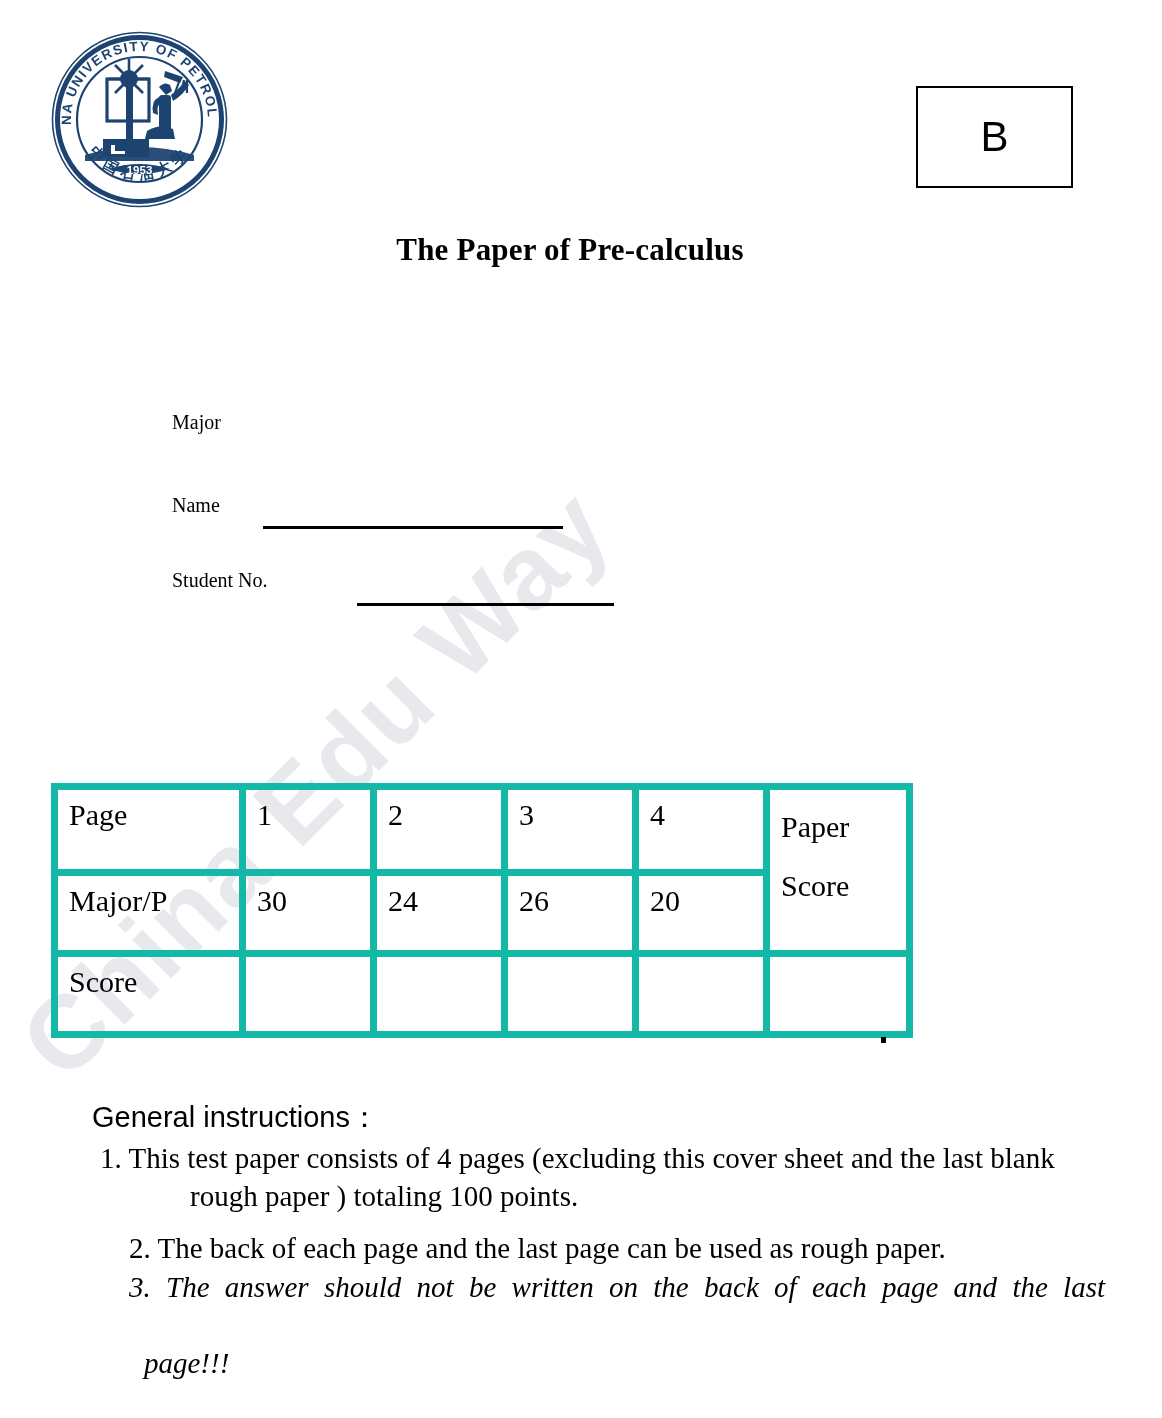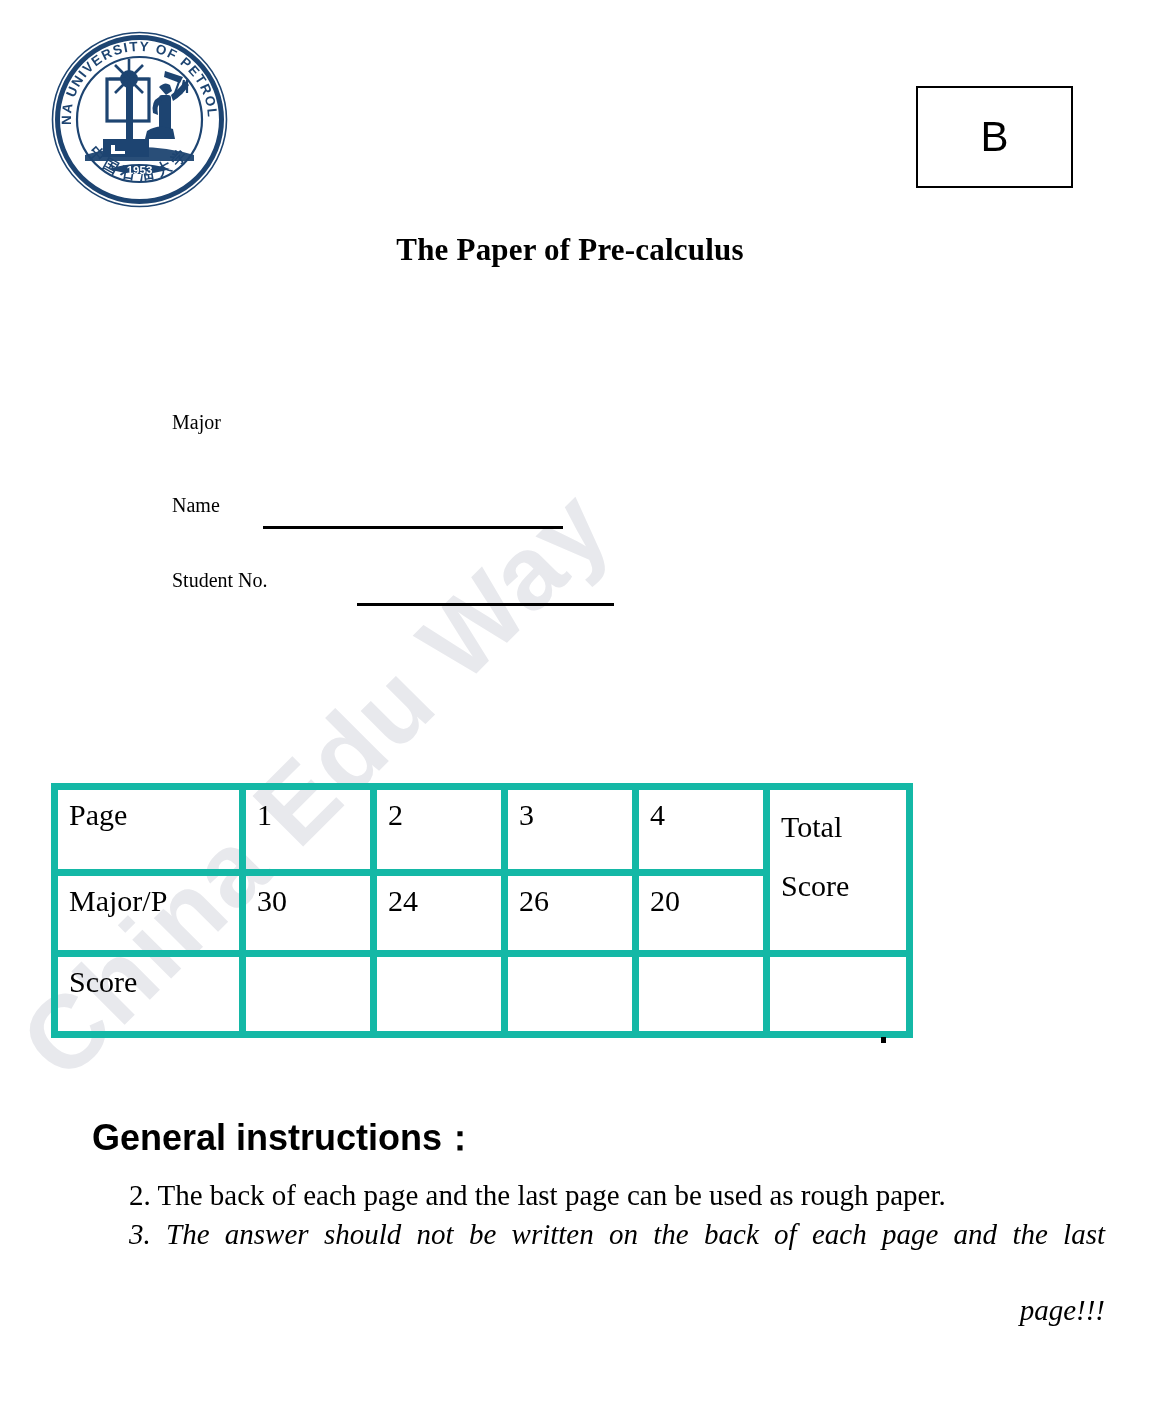--- a/index.html
+++ b/index.html
@@ -156,23 +156,23 @@
   
   #instructions {
     position: absolute;
     left: 92px;
     top: 1098px;
     width: 1012px;
     z-index: 2;
   }
   #instructions .heading {
     font-family: "Liberation Sans", "DejaVu Sans", sans-serif;
-    font-size: 36px;
-    font-weight: 700;
-    margin: 16px 0 3px 0;
+    font-size: 29px;
+    font-weight: 400;
+    margin: 0 0 3px 0;
     line-height: 1.35;
   }
   .instr-item {
     font-size: 29px;
     line-height: 1.3;
     margin: 0;
   }
   #instr-1 {
     margin-left: 8px;
     padding-left: 0;
@@ -199,21 +199,21 @@
     text-align: justify;
   }
   #instr-3 .justified::after {
     content: "";
     display: inline-block;
     width: 100%;
   }
   #instr-3 .tail {
     display: block;
     margin-left: 15px;
-    text-align: right;
+    text-align: left;
   }
 </style>
 </head>
 <body>
 
 <div id="page">
 
   <div id="watermark">
     <span class="wm-text">China Edu Way</span>
   </div>
@@ -300,21 +300,21 @@
         <td class="col-num">
             <div class="cell-inner">2</div>
           </td>
         <td class="col-num">
             <div class="cell-inner">3</div>
           </td>
         <td class="col-num">
             <div class="cell-inner">4</div>
           </td>
         <td class="col-total total-cell" rowspan="2">
-            <div class="cell-inner">Total Score</div>
+            <div class="cell-inner">Paper Score</div>
           </td>
       </tr>
       <tr class="r2">
         <td class="col-label">
             <div class="cell-inner">Major/P</div>
           </td>
         <td class="col-num">
             <div class="cell-inner">30</div>
           </td>
         <td class="col-num">
@@ -348,20 +348,25 @@
           </td>
       </tr>
     </tbody>
   </table>
 
   <div id="stray-dot"></div>
 
   <div id="instructions">
     <div class="heading">General instructions：</div>
 
+    <div class="instr-item" id="instr-1">
+      <span>1.</span>
+      <span>This test paper consists of 4 pages (excluding this cover sheet and the last blank</span>
+      <span class="wrap-line">rough paper ) totaling 100 points.</span>
+    </div>
 
     <div class="instr-item" id="instr-2">
       <span>2.</span>
       <span>The back of each page and the last page can be used as rough paper.</span>
     </div>
 
     <div class="instr-item" id="instr-3">
       <span class="justified"><span>3.</span> <span>The answer should not be written on the back of each page and the last</span></span>
       <span class="tail">page!!!</span>
     </div>

